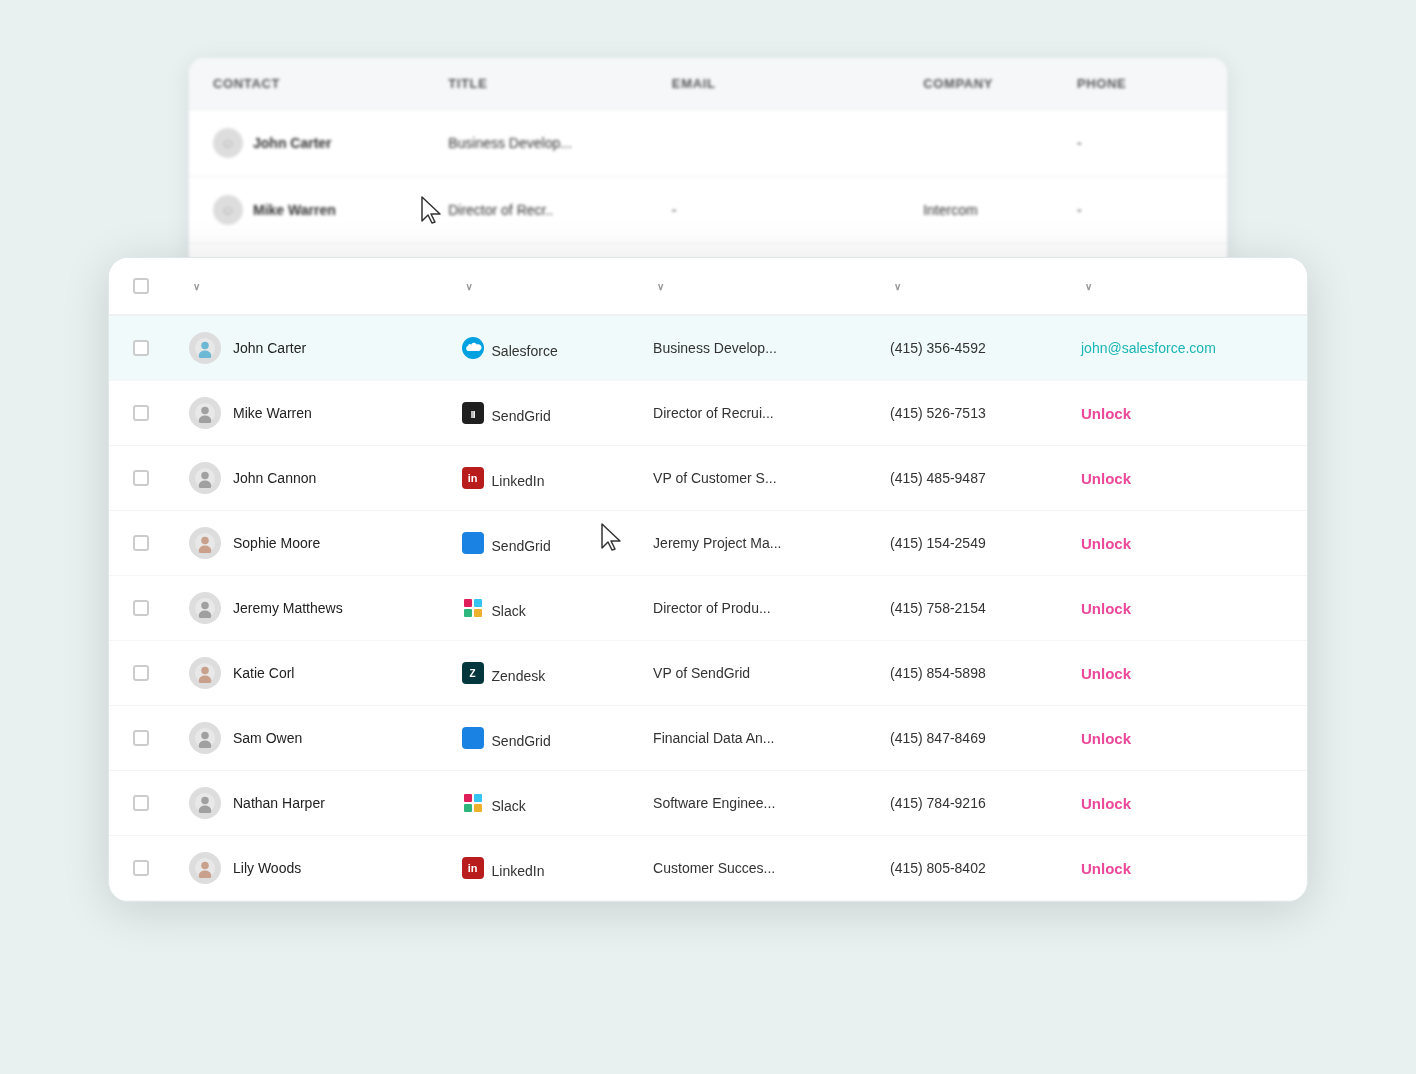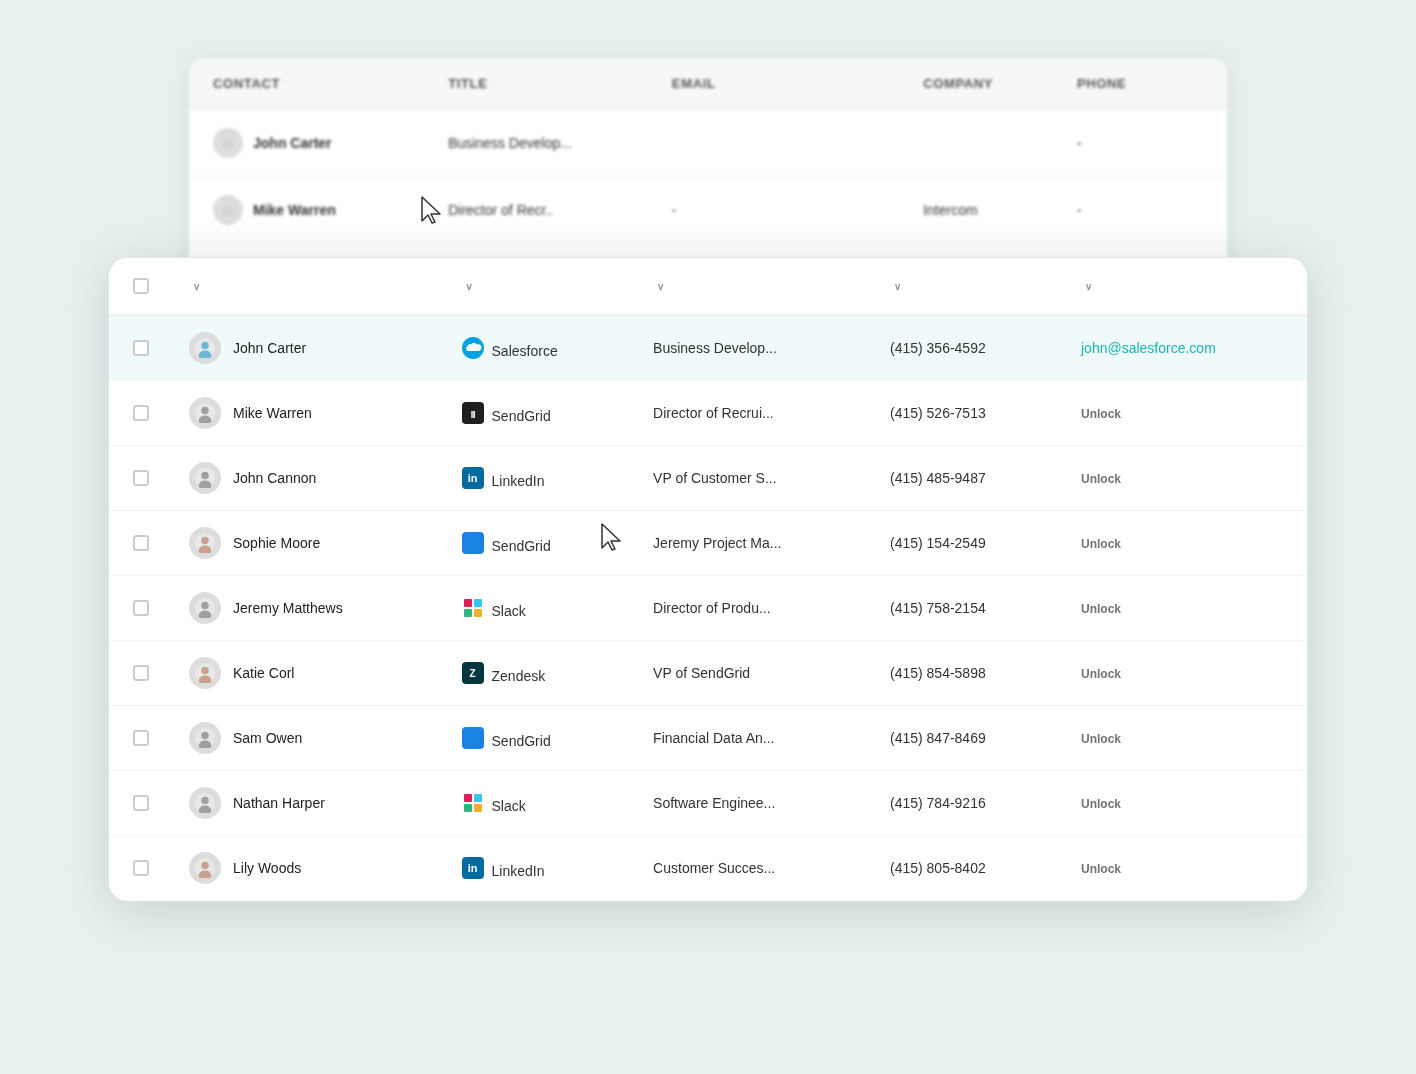--- a/index.html
+++ b/index.html
@@ -192,33 +192,33 @@
       display: flex;
       align-items: center;
       justify-content: center;
       font-size: 12px;
       font-weight: 700;
       flex-shrink: 0;
     }
 
     .logo-salesforce { background: #00A1E0; color: white; }
     .logo-intercom { background: #1F1F1F; color: white; font-size: 9px; }
-    .logo-linkedin { background: #0369a1; color: white; }
+    .logo-linkedin { background: #b91c1c; color: white; }
     .logo-zendesk { background: #03363D; color: white; }
 
     .email-link {
       color: #1ab5b5;
       font-weight: 500;
       text-decoration: none;
     }
 
     .unlock-btn {
-      color: #737373;
+      color: #ec4899;
       font-weight: 700;
-      font-size: 12px;
+      font-size: 15px;
       cursor: pointer;
       background: none;
       border: none;
       padding: 0;
     }
 
     .checkbox-cell {
       display: flex;
       align-items: center;
       justify-content: center;

